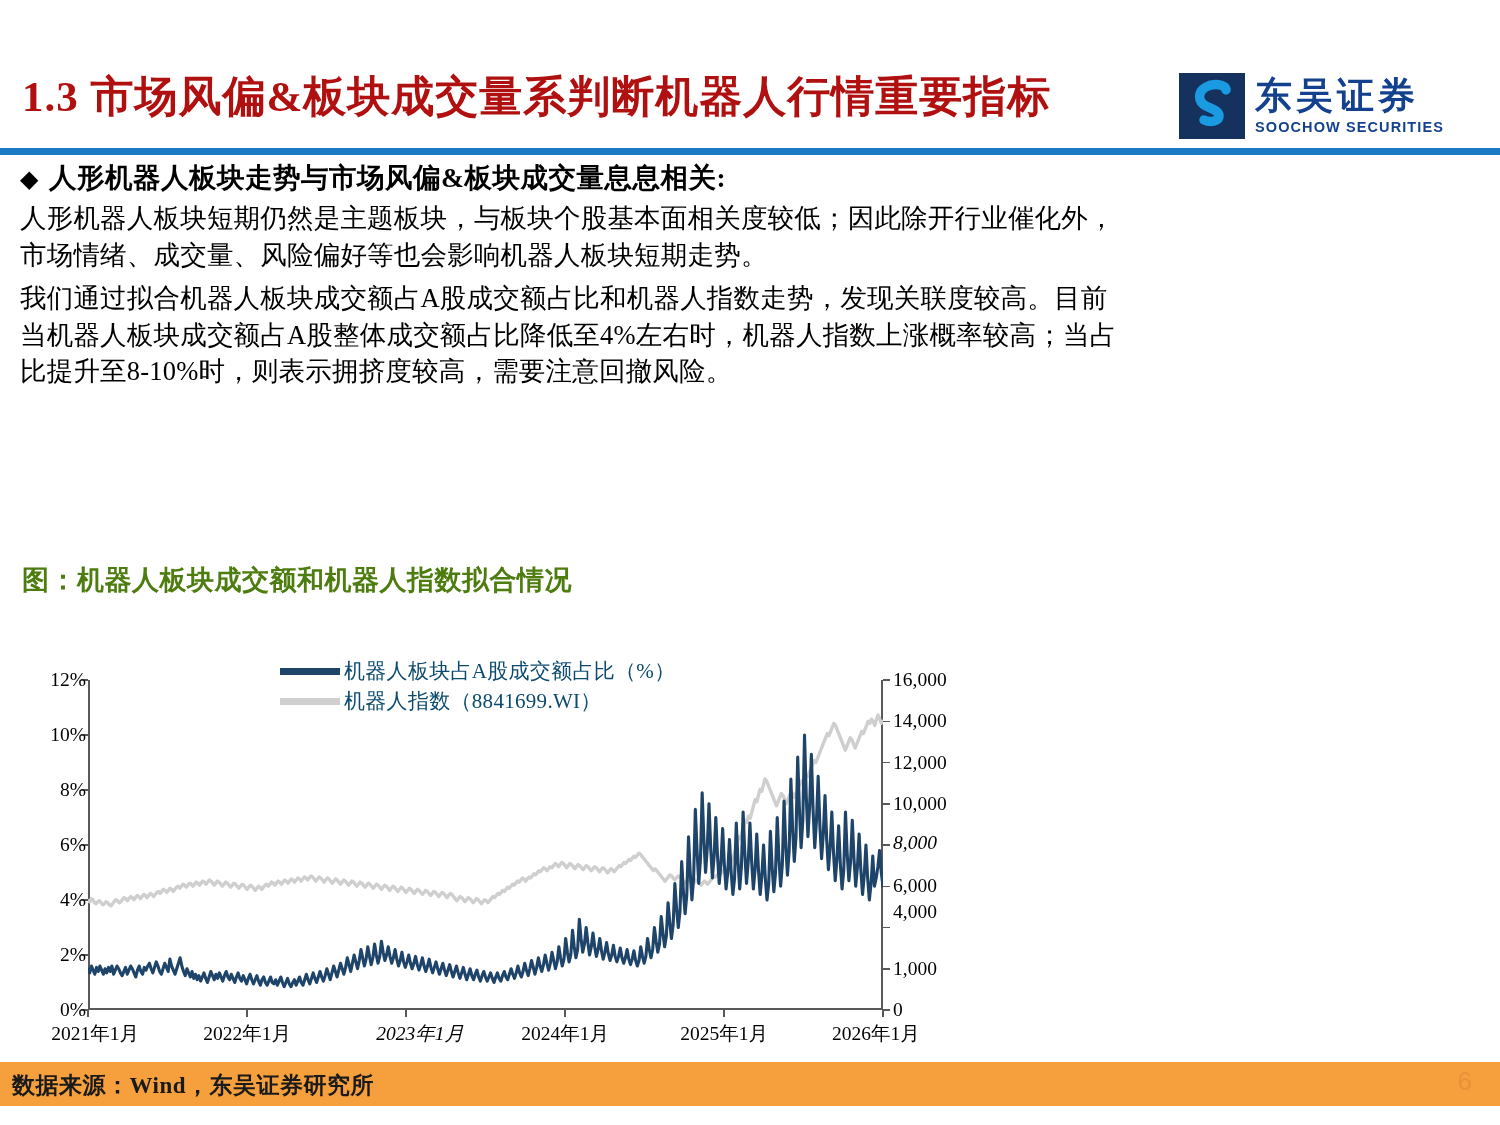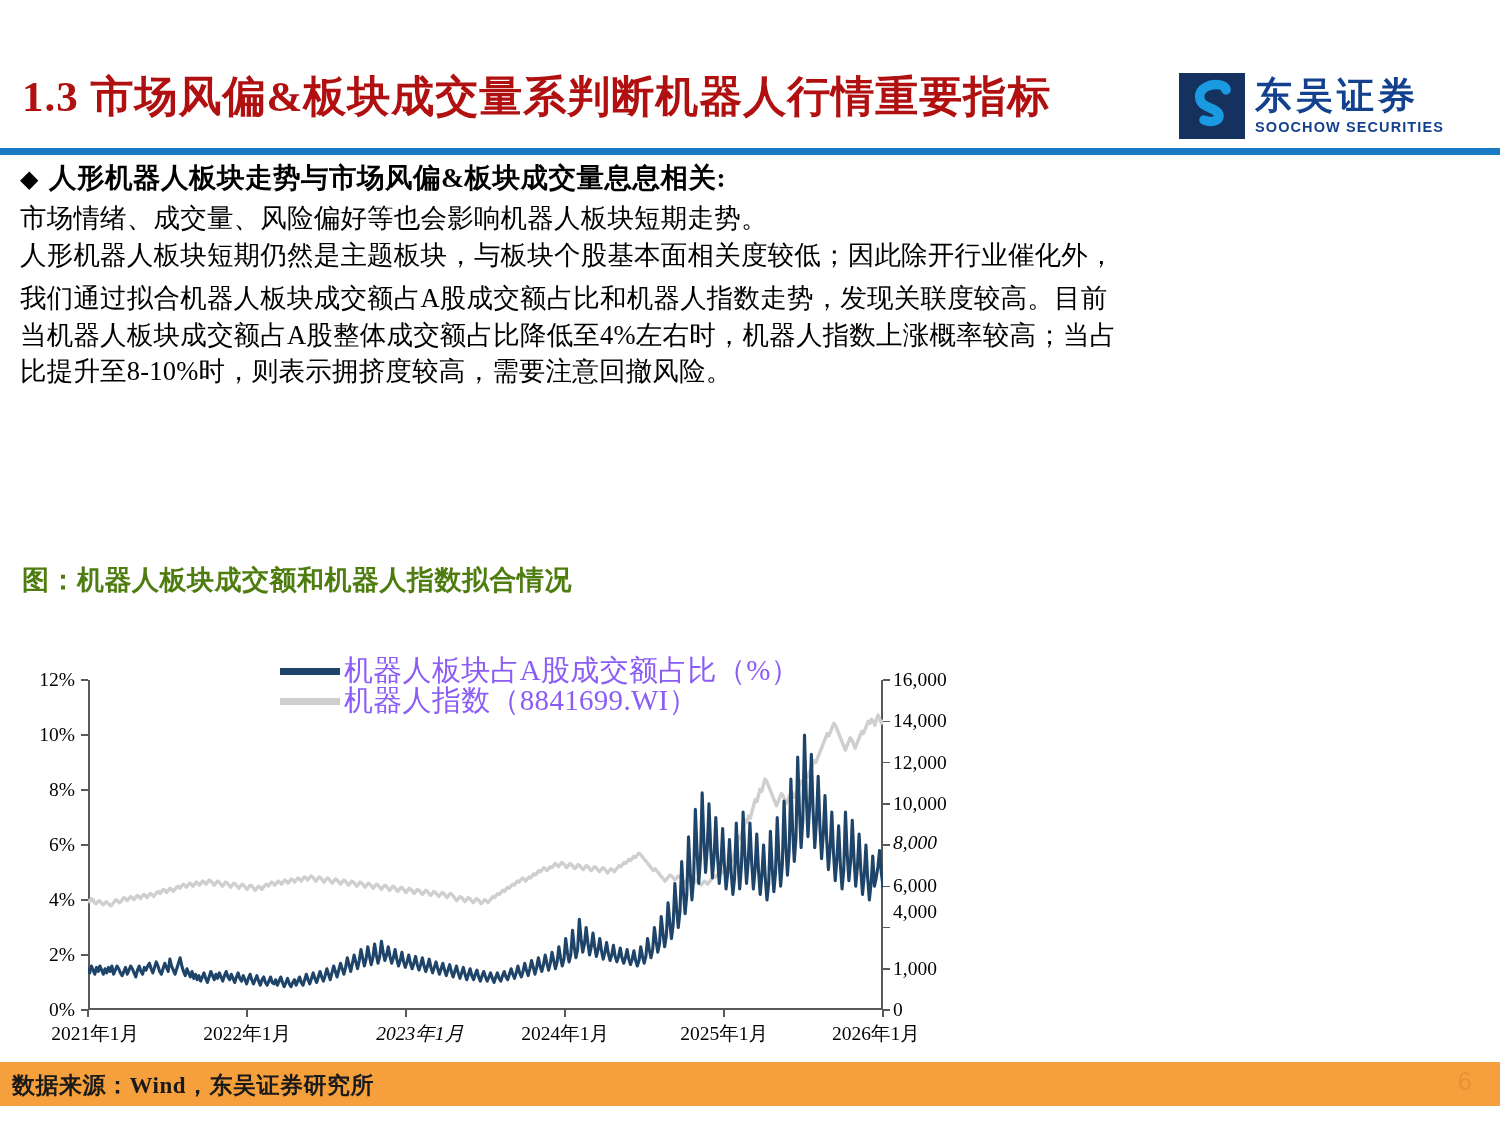--- a/index.html
+++ b/index.html
@@ -40,24 +40,24 @@
   .fig-caption{
     position:absolute;left:22px;top:562px;
     font-size:27px;font-weight:bold;color:#4d7c0f;white-space:nowrap;letter-spacing:0.5px;
   }
 
   
   .chart-wrap{position:absolute;left:0px;top:648px;width:960px;height:400px;}
   .legend{position:absolute;left:280px;top:8px;}
   .legend-item{display:flex;align-items:center;height:30px;}
   .legend-swatch{width:60px;height:6px;margin-right:4px;}
-  .legend-label{font-size:29px;color:#8b5cf6;white-space:nowrap;letter-spacing:0.3px;}
+  .legend-label{font-size:21px;color:#0c4a6e;white-space:nowrap;letter-spacing:0.3px;}
   .plot{position:absolute;left:88px;top:32px;width:795px;height:330px;}
   .axis-line{position:absolute;background:#595959;}
-  .ylab{position:absolute;right:100%;margin-right:13px;font-size:19.5px;color:#000;white-space:nowrap;transform:translateY(-50%);}
+  .ylab{position:absolute;right:100%;margin-right:2px;font-size:19.5px;color:#000;white-space:nowrap;transform:translateY(-50%);}
   .ylab-r{position:absolute;left:100%;margin-left:10px;font-size:19.5px;color:#000;white-space:nowrap;transform:translateY(-50%);}
   .tick{position:absolute;width:7px;height:1.5px;background:#595959;}
   .tick-r{position:absolute;width:7px;height:1.5px;background:#595959;}
   .xtick{position:absolute;width:1.5px;height:7px;background:#595959;}
   .xlab{position:absolute;top:340px;font-size:19.5px;color:#000;white-space:nowrap;transform:translateX(-50%);}
 
   
   .footer-band{position:absolute;left:0;top:1062px;width:1500px;height:44px;background:#f5a03c;}
   .footer-text{position:absolute;left:12px;top:1070px;font-size:23px;font-weight:bold;color:#1a1a1a;white-space:nowrap;letter-spacing:0.5px;}
   .page-no{position:absolute;right:28px;top:1066px;font-size:26px;color:#e7913a;font-family:"Liberation Sans",sans-serif;}
@@ -86,22 +86,22 @@
   <div class="rule-blue"></div>
 </div>
 
 <div class="bullet-row">
   <div class="bullet-line">
     <span class="bullet-mark">◆</span><span>人形机器人板块走势与市场风偏&amp;板块成交量息息相关:</span>
   </div>
 </div>
 
 <div class="para p1">
+  <div class="ln">人形机器人板块短期仍然是主题板块，与板块个股基本面相关度较低；因此除开行业催化外，</div>
   <div class="ln">市场情绪、成交量、风险偏好等也会影响机器人板块短期走势。</div>
-  <div class="ln">人形机器人板块短期仍然是主题板块，与板块个股基本面相关度较低；因此除开行业催化外，</div>
 </div>
 
 <div class="para p2">
   <div class="ln"><span class="bold">我们通过拟合机器人板块成交额占A股成交额占比和机器人指数走势，发现关联度较高。</span><span>目前</span></div>
   <div class="ln">当机器人板块成交额占A股整体成交额占比降低至4%左右时，机器人指数上涨概率较高；当占</div>
   <div class="ln">比提升至8-10%时，则表示拥挤度较高，需要注意回撤风险。</div>
 </div>
 
 <div class="fig-caption">图：机器人板块成交额和机器人指数拟合情况</div>
 

